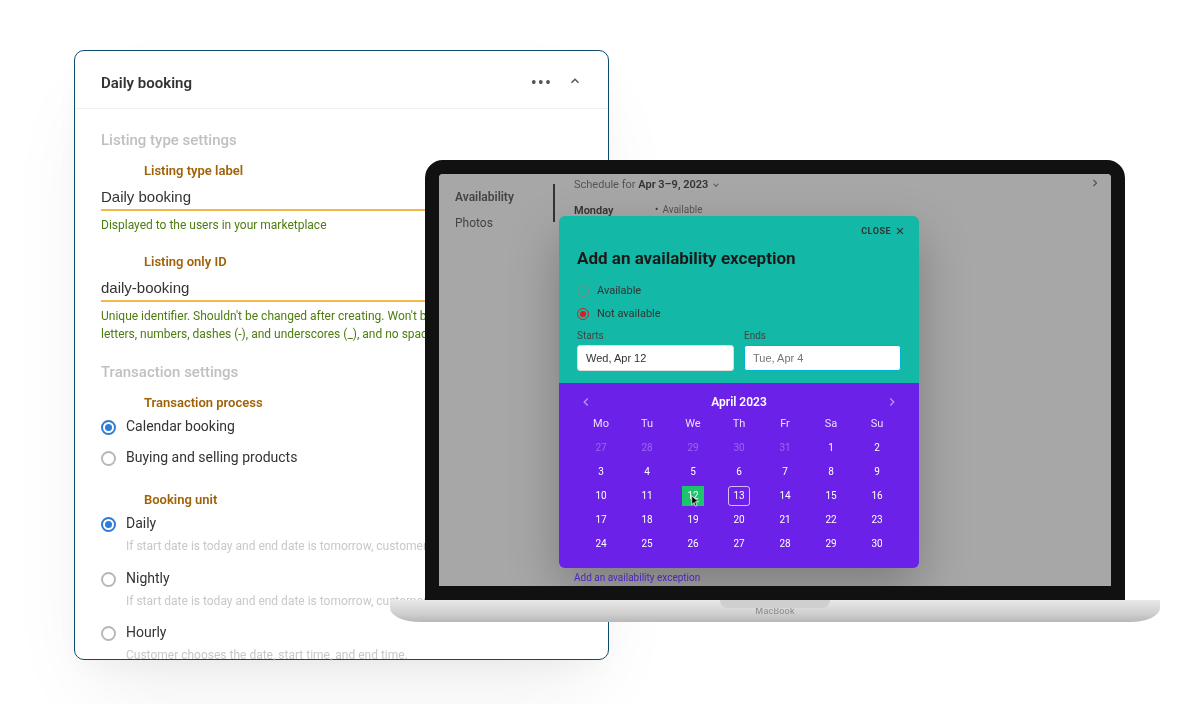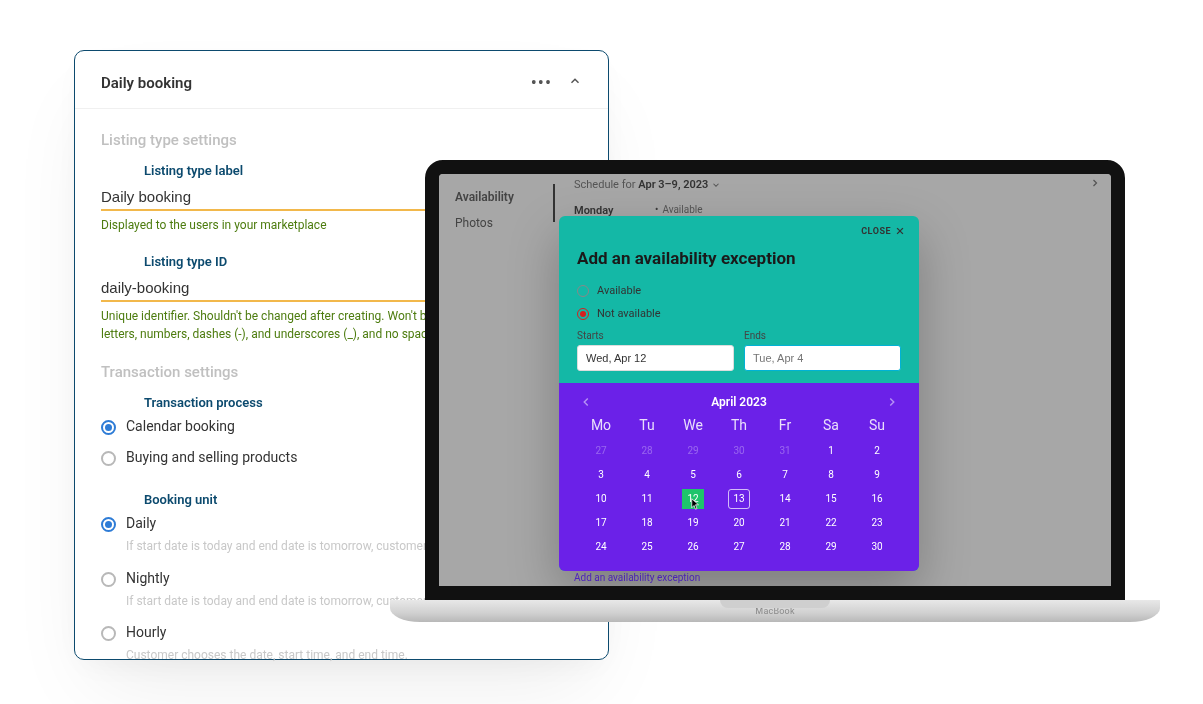--- a/index.html
+++ b/index.html
@@ -44,21 +44,21 @@
   .settings-body { padding: 22px 26px 0 26px; }
   .section-heading {
     font-size: 15px;
     color: #c0c0c0;
     font-weight: 500;
     margin-bottom: 14px;
   }
   .field-label {
     font-size: 13px;
     font-weight: 600;
-    color: #0c4a6e;
+    color: #a16207;
     margin-bottom: 8px;
     padding-left: 43px;
   }
   .underlined-input {
     width: 100%;
     border: none;
     border-bottom: 2px solid #f2b84b;
     background: transparent;
     font-size: 15px;
     color: #333;
@@ -228,21 +228,21 @@
     display:flex; justify-content:space-between; align-items:center;
     margin-bottom:8px;
   }
   .cal-arrow { width:14px; height:14px; opacity:.5; cursor:pointer; }
   .cal-arrow svg { width:100%; height:100%; }
   .cal-title { font-size:12px; font-weight:600; }
   .cal-grid {
     display:grid; grid-template-columns:repeat(7,1fr);
     gap:4px 2px; text-align:center;
   }
-  .cal-dow { font-size:14px; opacity:.85; padding-bottom:4px; }
+  .cal-dow { font-size:11px; opacity:.85; padding-bottom:4px; }
   .cal-day {
     font-size:10px; width:22px; height:20px; line-height:20px;
     margin:0 auto; border-radius:3px; cursor:pointer;
   }
   .cal-day.other { opacity:.3; }
   .cal-day.selected {
     background:#1ec46b; color:#fff; border-radius:0;
     position:relative;
   }
   .cal-day.today-outline {
@@ -273,21 +273,21 @@
   <div class="settings-body">
     <div class="section-heading">Listing type settings</div>
 
     <div class="field-block">
       <div class="field-label">Listing type label</div>
       <input class="underlined-input" value="Daily booking" style="">
       <div class="field-help">Displayed to the users in your marketplace</div>
     </div>
 
     <div class="field-block">
-      <div class="field-label">Listing type ID</div>
+      <div class="field-label">Listing only ID</div>
       <input class="underlined-input" value="daily-booking" style="">
       <div class="field-help">Unique identifier. Shouldn't be changed after creating. Won't be shown to users. Use only letters, numbers, dashes (-), and underscores (_), and no spaces.</div>
     </div>
 
     <div class="section-heading" style="margin-top:6px;">Transaction settings</div>
 
     <div class="field-label">Transaction process</div>
 
     <div class="radio-block">
       <div class="radio-row">

